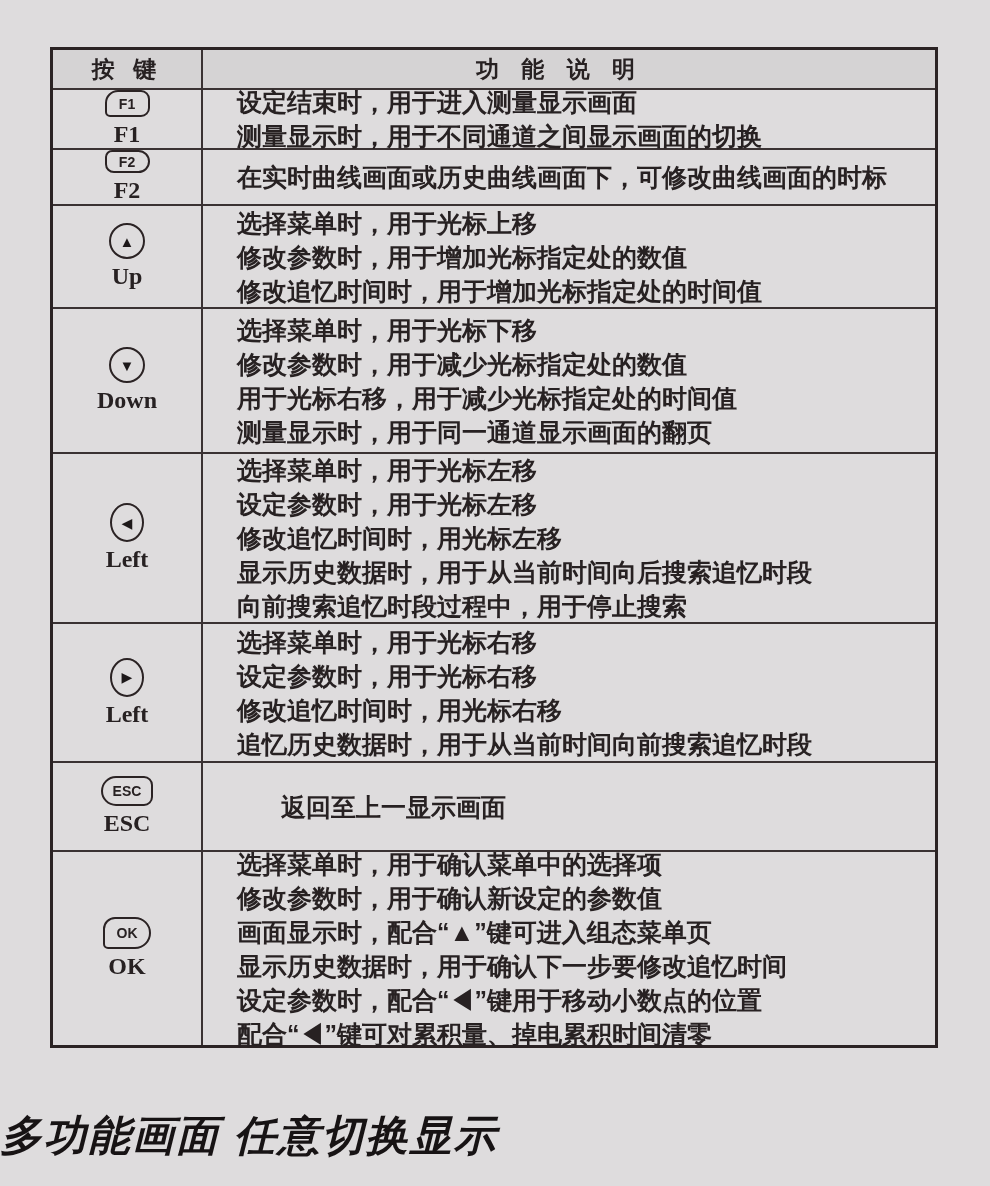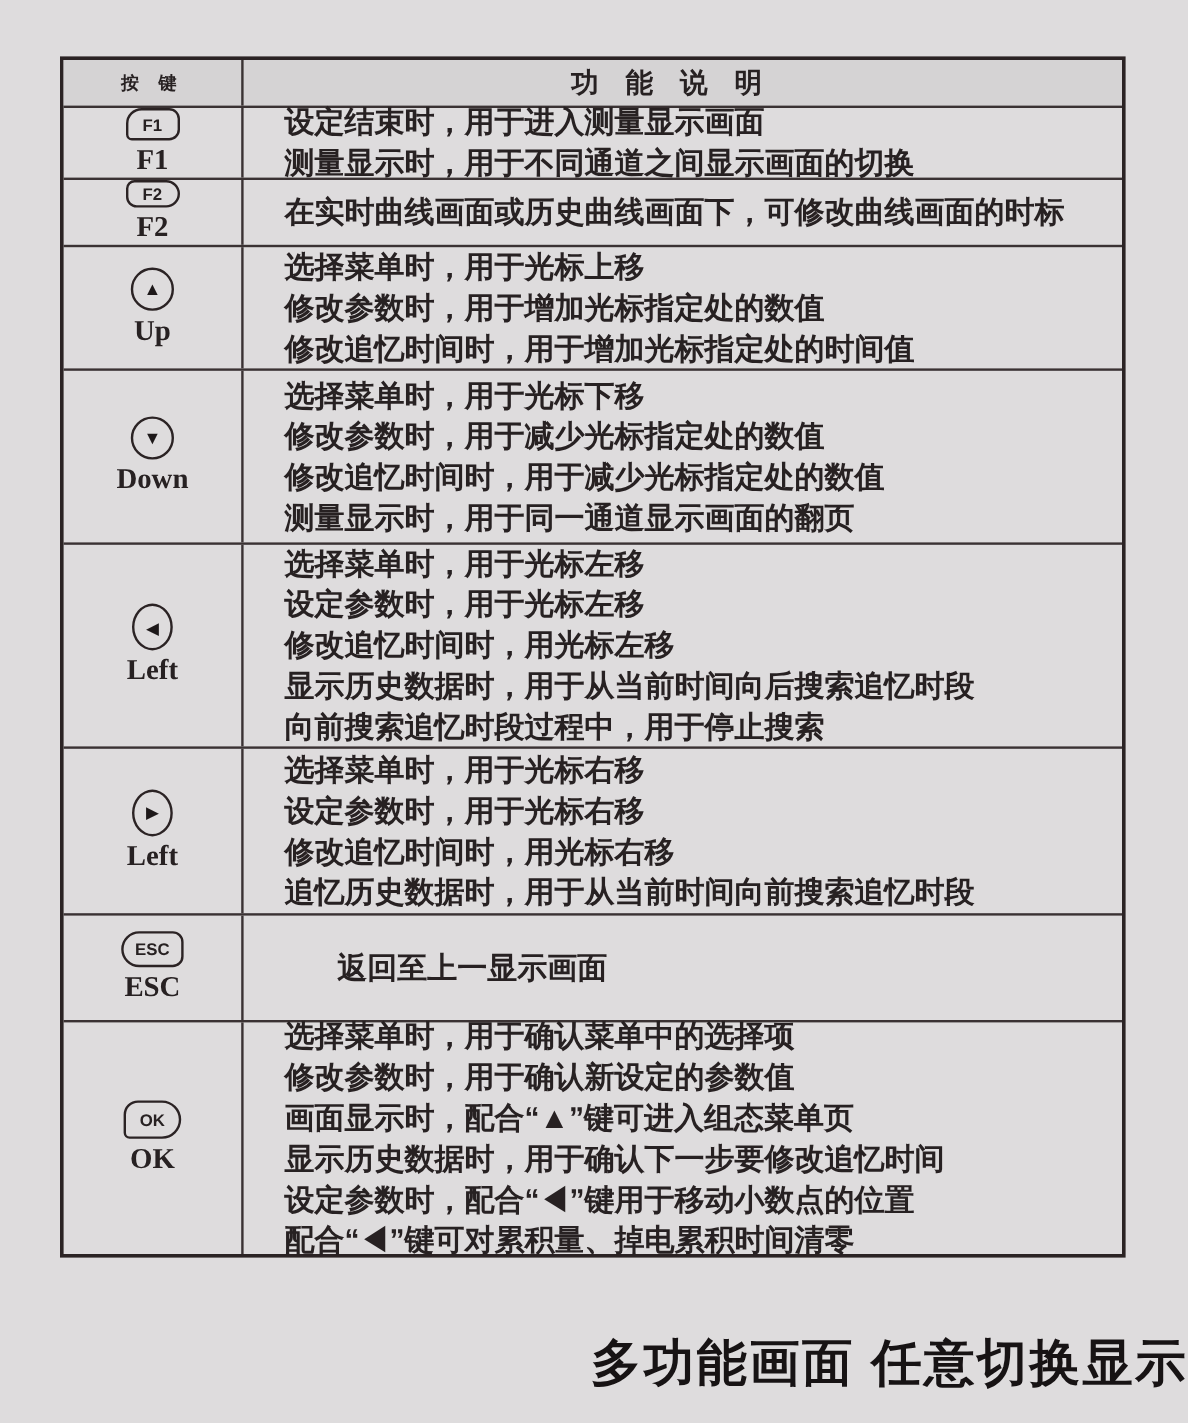--- a/index.html
+++ b/index.html
@@ -36,21 +36,21 @@
     flex:1;
     display:flex;
     flex-direction:column;
     justify-content:center;
     padding-left:34px;
     padding-right:19px;
   }
   .header-row { height:38px; background:#d5d3d4; }
   .header-row .col-key {
     flex-direction:row;
-    font-size:15px;
+    font-size:23px;
     font-weight:bold;
     letter-spacing:6px;
   }
   .header-row .col-desc {
     align-items:center;
     flex-direction:row;
     justify-content:center;
     padding-left:0;
     font-size:23px;
     font-weight:bold;
@@ -104,25 +104,26 @@
   .row-up { height:103px; }
   .row-down { height:145px; }
   .row-left { height:170px; }
   .row-right { height:139px; }
   .row-esc { height:89px;gap:44px; }
   .row-ok { height:195px; }
   .footer-title {
     position:absolute;
     left:0; right:0;
     top:1108px;
-    text-align:right;
+    text-align:left;
     font-size:42px;
     font-weight:bold;
     letter-spacing:2px;
     color:#171314;
+    font-style:italic;
   }
 </style>
 </head>
 <body>
 
 <div class="key-table">
 
   <div class="row header-row">
     <div class="col-key">按 键</div>
     <div class="col-desc">功 能 说 明</div>
@@ -162,21 +163,21 @@
   </div>
 
   <div class="row row-down">
     <div class="col-key">
       <div class="key-round">▼</div>
       <div class="key-label">Down</div>
     </div>
     <div class="col-desc">
       <div class="desc-line">选择菜单时，用于光标下移</div>
       <div class="desc-line">修改参数时，用于减少光标指定处的数值</div>
-      <div class="desc-line">修改追忆时间时，用于减少光标指定处的数值</div>
+      <div class="desc-line">用于光标右移，用于减少光标指定处的时间值</div>
       <div class="desc-line">测量显示时，用于同一通道显示画面的翻页</div>
     </div>
   </div>
 
   <div class="row row-left">
     <div class="col-key">
       <div class="key-round key-lr">◀</div>
       <div class="key-label">Left</div>
     </div>
     <div class="col-desc">

